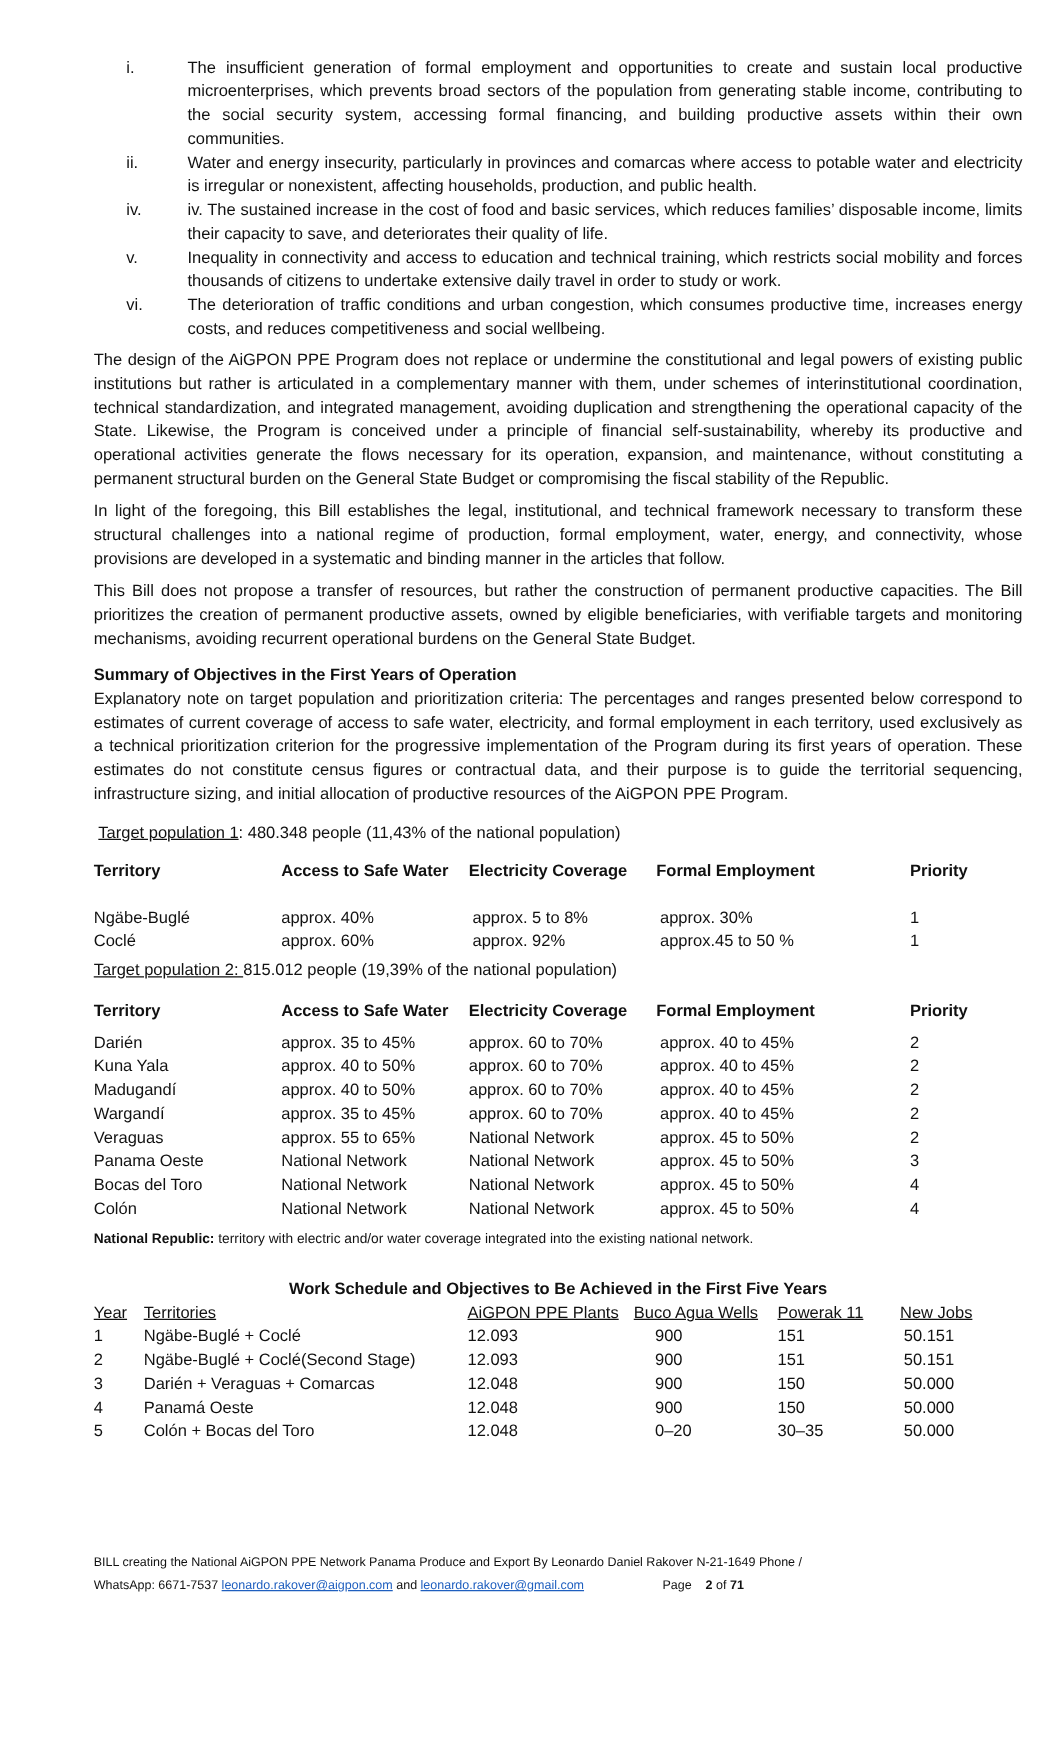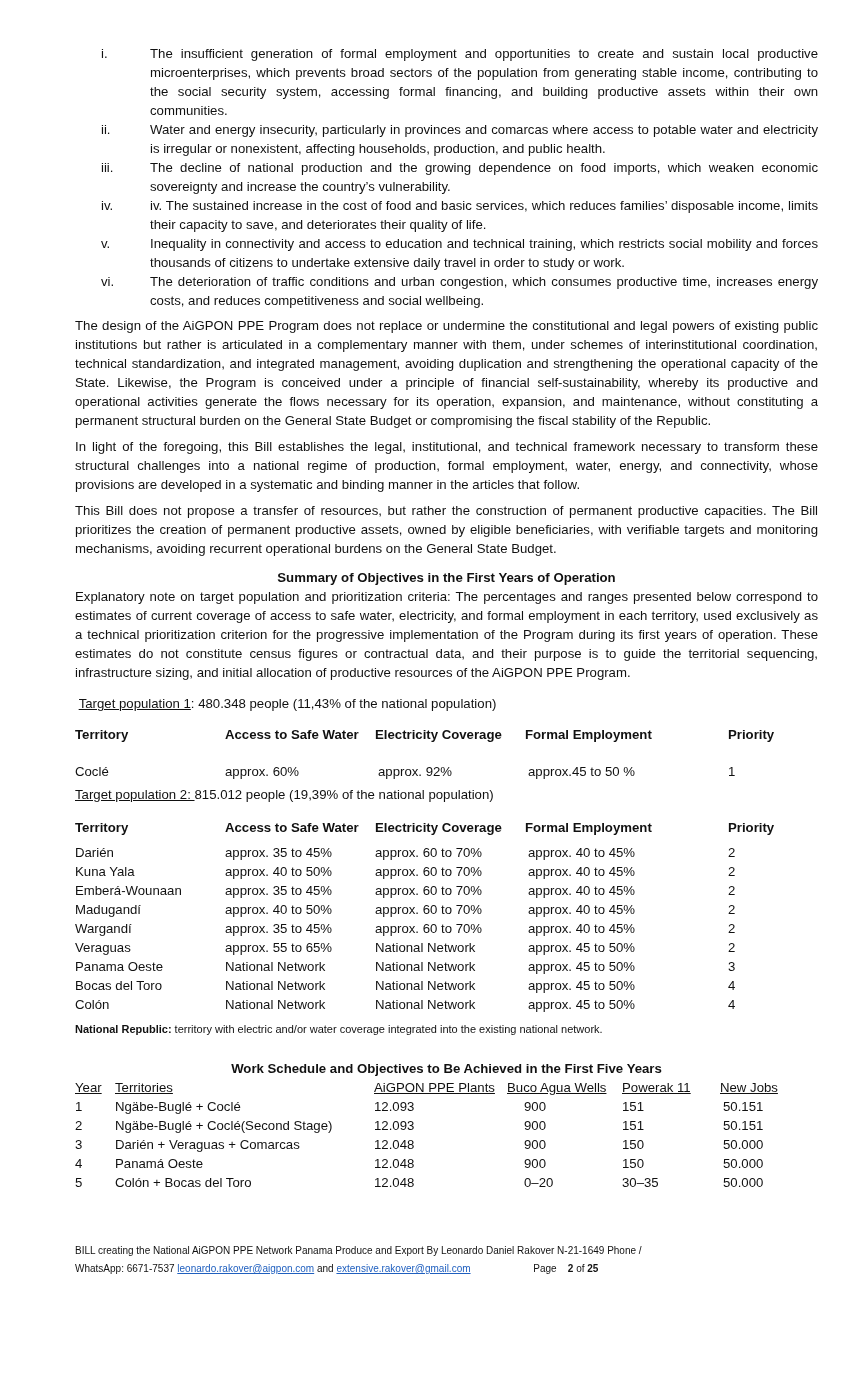--- a/index.html
+++ b/index.html
@@ -5,21 +5,21 @@
   html, body { margin: 0; padding: 0; background: #ffffff; }
   body { width: 850px; height: 1400px; position: relative; overflow: hidden;
          font-family: "Liberation Sans", sans-serif; color: #111; }
   .page { position: absolute; left: 75px; top: 44px; width: 743px; font-size: 13.2px; line-height: 19px; }
   .list { margin: 0; padding: 0; list-style: none; }
   .list li { display: flex; }
   .list .num { width: 75px; flex: 0 0 75px; padding-left: 26px; box-sizing: border-box; }
   .list .txt { flex: 1; text-align: justify; }
   p { margin: 0 0 7px 0; text-align: justify; }
   .list { margin-bottom: 6px; }
-  .center-title { text-align: center; font-weight: bold; margin: 10px 0 0 0; }
+  .center-title { text-align: left; font-weight: bold; margin: 10px 0 0 0; }
   .target { margin: 12px 0 0 0; }
   .target .u { text-decoration: underline; }
   table { border-collapse: collapse; width: 100%; }
   td, th { padding: 0; text-align: left; font-weight: normal; vertical-align: top; height: 18.5px; }
   th { font-weight: bold; }
   .t1 { margin-top: 12px; }
   .t1 .hdr th { padding-bottom: 18px; }
   .t2 { margin-top: 14px; }
   .t2 .hdr th { padding-bottom: 6px; }
   .c1 { width: 150px; margin-top: 40px; } .c2 { width: 150px; } .c3 { width: 150px; } .c4 { width: 203px; }
@@ -41,24 +41,20 @@
   <ul class="list">
     <li>
         <span class="num">i.</span>
         <span class="txt">The insufficient generation of formal employment and opportunities to create and sustain local productive microenterprises, which prevents broad sectors of the population from generating stable income, contributing to the social security system, accessing formal financing, and building productive assets within their own communities.</span>
       </li>
     <li>
         <span class="num">ii.</span>
         <span class="txt">Water and energy insecurity, particularly in provinces and comarcas where access to potable water and electricity is irregular or nonexistent, affecting households, production, and public health.</span>
       </li>
     <li>
-        <span class="num">iii.</span>
-        <span class="txt">The decline of national production and the growing dependence on food imports, which weaken economic sovereignty and increase the country’s vulnerability.</span>
-      </li>
-    <li>
         <span class="num">iv.</span>
         <span class="txt">iv. The sustained increase in the cost of food and basic services, which reduces families’ disposable income, limits their capacity to save, and deteriorates their quality of life.</span>
       </li>
     <li>
         <span class="num">v.</span>
         <span class="txt">Inequality in connectivity and access to education and technical training, which restricts social mobility and forces thousands of citizens to undertake extensive daily travel in order to study or work.</span>
       </li>
     <li>
         <span class="num">vi.</span>
         <span class="txt">The deterioration of traffic conditions and urban congestion, which consumes productive time, increases energy costs, and reduces competitiveness and social wellbeing.</span>
@@ -79,20 +75,27 @@
   <table class="t1">
     <tbody>
         <tr class="hdr">
       <th class="c1">Territory</th>
       <th class="c2">Access to Safe Water</th>
       <th class="c3">Electricity Coverage</th>
       <th class="c4">Formal Employment</th>
       <th>Priority</th>
     </tr>
     <tr>
+      <td>Ngäbe-Buglé</td>
+          <td>approx. 40%</td>
+          <td style="padding-left:3px">approx. 5 to 8%</td>
+          <td style="padding-left:3px">approx. 30%</td>
+          <td>1</td>
+    </tr>
+    <tr>
       <td>Coclé</td>
           <td>approx. 60%</td>
           <td style="padding-left:3px">approx. 92%</td>
           <td style="padding-left:3px">approx.45 to 50 %</td>
           <td>1</td>
     </tr>
   </tbody>
     </table>
 
   <div class="target" style="margin-top:4px">
@@ -111,27 +114,20 @@
     <tr>
           <td>Darién</td>
           <td>approx. 35 to 45%</td>
           <td>approx. 60 to 70%</td>
           <td style="padding-left:3px">approx. 40 to 45%</td>
           <td>2</td>
         </tr>
     <tr>
           <td>Kuna Yala</td>
           <td>approx. 40 to 50%</td>
-          <td>approx. 60 to 70%</td>
-          <td style="padding-left:3px">approx. 40 to 45%</td>
-          <td>2</td>
-        </tr>
-    <tr>
-          <td>Emberá-Wounaan</td>
-          <td>approx. 35 to 45%</td>
           <td>approx. 60 to 70%</td>
           <td style="padding-left:3px">approx. 40 to 45%</td>
           <td>2</td>
         </tr>
     <tr>
           <td>Madugandí</td>
           <td>approx. 40 to 50%</td>
           <td>approx. 60 to 70%</td>
           <td style="padding-left:3px">approx. 40 to 45%</td>
           <td>2</td>
@@ -230,16 +226,16 @@
           <td>30–35</td>
           <td style="padding-left:3px">50.000</td>
         </tr>
   </tbody>
     </table>
 </div>
 
 <div class="footer">
   <div>BILL creating the National AiGPON PPE Network Panama Produce and Export  By Leonardo Daniel Rakover N-21-1649 Phone /</div>
   <div>
-    <span>WhatsApp: 6671-7537 </span><a>leonardo.rakover@aigpon.com</a><span>  and </span><a>extensive.rakover@gmail.com</a>
-    <span class="page-label">Page</span>&nbsp;&nbsp;&nbsp;&nbsp;<b>2</b><span> of </span><b>25</b>
+    <span>WhatsApp: 6671-7537 </span><a>leonardo.rakover@aigpon.com</a><span>  and </span><a>leonardo.rakover@gmail.com</a>
+    <span class="page-label">Page</span>&nbsp;&nbsp;&nbsp;&nbsp;<b>2</b><span> of </span><b>71</b>
   </div>
 </div>
 
 </body></html>

